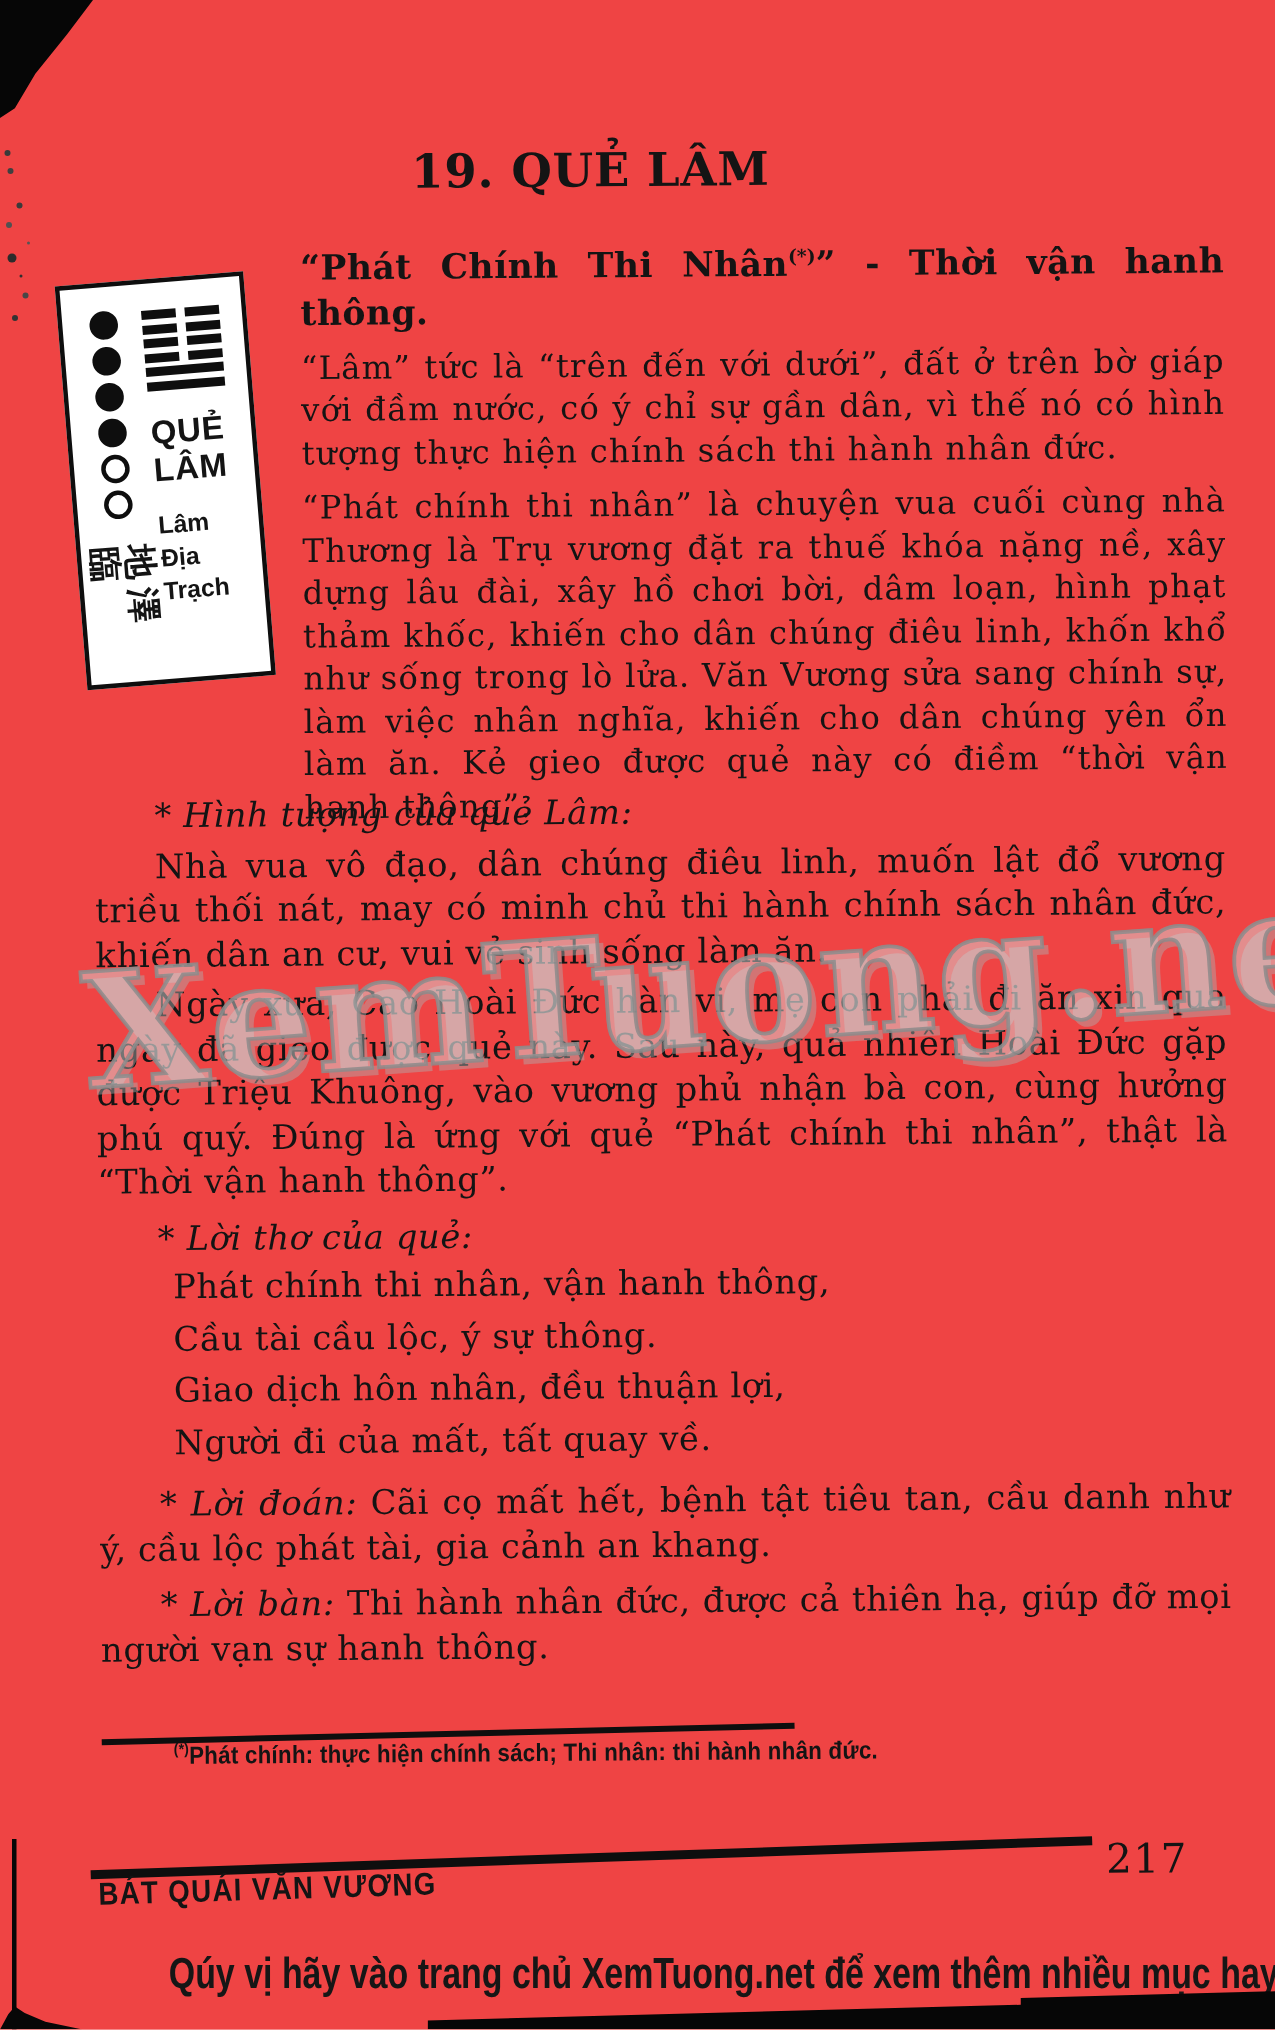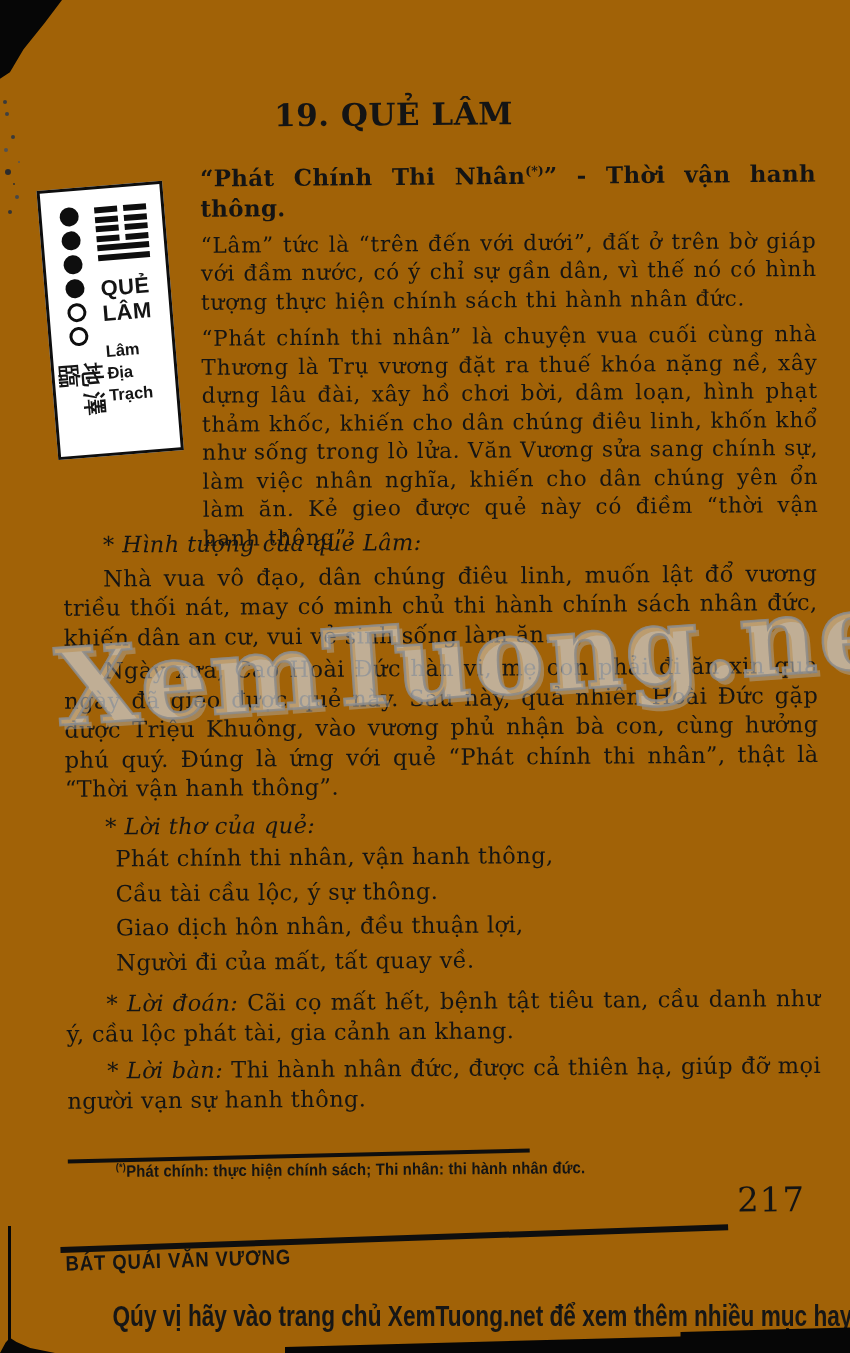--- a/index.html
+++ b/index.html
@@ -1,21 +1,21 @@
 <!DOCTYPE html>
 <html lang="vi"><head>
 <meta charset="utf-8">
 <style>
   html,body{margin:0;padding:0}
   body{
     width:850px;height:1353px;background:#ffffff;overflow:hidden;position:relative;
     font-family:"DejaVu Serif", serif;color:#141414;
     -webkit-font-smoothing:antialiased;
   }
-  #page{position:absolute;inset:0;background:#a16207}
+  #page{position:absolute;inset:0;background:#ef4444}
   #scan{position:absolute;inset:0;transform:rotate(-0.45deg)}
 
   
   .title{
     position:absolute;left:248px;top:96px;width:300px;text-align:center;
     font-size:31px;font-weight:bold;letter-spacing:.5px;white-space:nowrap;
   }
 
   
   .hexbox{
@@ -86,21 +86,21 @@
   }
   .footnote sup{font-size:.62em}
 
   
   .ftrule{position:absolute;left:56px;top:1244px;width:668px;height:6px;background:#0e0e0e;transform:rotate(-1.5deg);transform-origin:left center}
   .ftleft{
     position:absolute;left:61px;top:1249px;white-space:nowrap;
     font-family:"Liberation Sans",sans-serif;font-weight:bold;font-size:21px;letter-spacing:1px;
     transform:rotate(-1.3deg) scaleX(.88);transform-origin:left center;
   }
-  .pagenum{position:absolute;left:733px;top:1182px;font-size:34px;letter-spacing:1px}
+  .pagenum{position:absolute;left:733px;top:1227px;font-size:27px;letter-spacing:1px}
 
   
   .banner{
     position:absolute;left:0;right:0;top:1300px;text-align:center;
     font-family:"Liberation Sans",sans-serif;font-weight:bold;font-size:29px;color:#161616;
   }
   .banner .inner{display:inline-block;transform:scaleX(.78);white-space:nowrap}
 
   
   .blob-tl{

